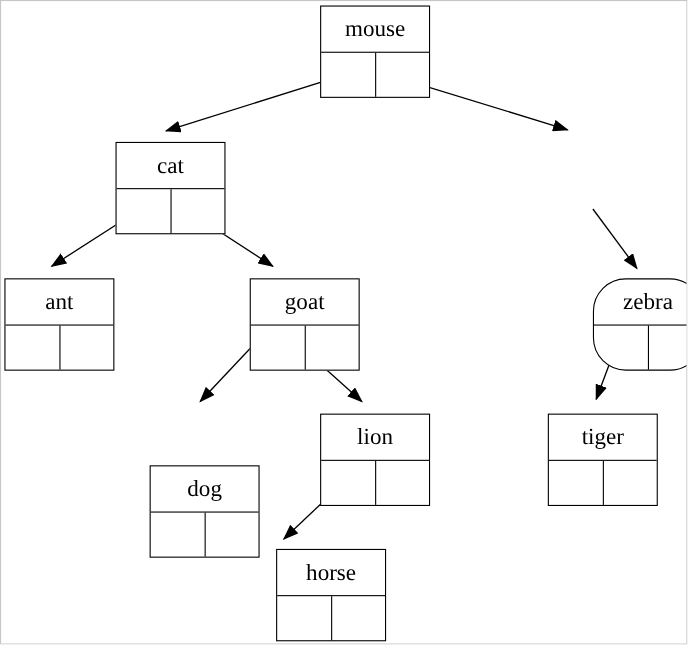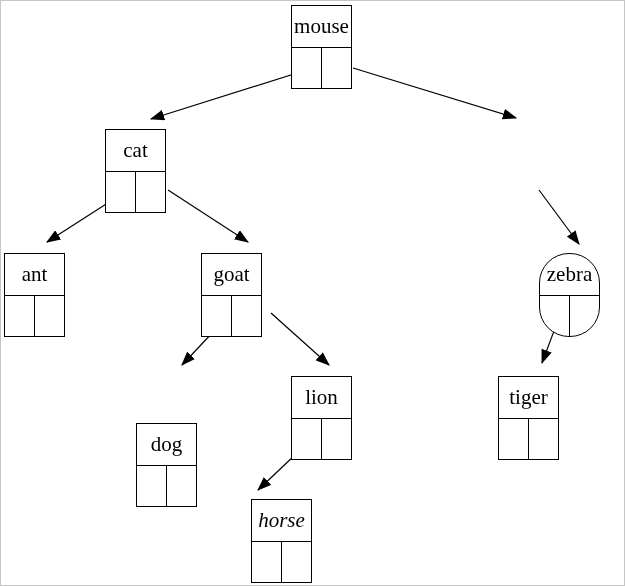--- a/index.html
+++ b/index.html
@@ -17,21 +17,21 @@
     left: 0; top: 0;
     width: 623px; height: 584px;
     pointer-events: none;
   }
   .edges-layer line {
     stroke: #000000;
     stroke-width: 1.2;
   }
   .node {
     position: absolute;
-    width: 61px;
+    width: 100px;
     height: 84px;
     box-sizing: border-box;
     border: 1.5px solid #000000;
     background: #ffffff;
     display: flex;
     flex-direction: column;
   }
   .node-label {
     flex: 1 1 50%;
     border-bottom: 1.5px solid #000000;
@@ -83,21 +83,21 @@
       <div class="cell right"></div>
     </div>
   </div>
     <div class="node" style="left: 3px; top: 252px;">
     <div class="node-label">ant</div>
     <div class="node-cells">
       <div class="cell left"></div>
       <div class="cell right"></div>
     </div>
   </div>
-    <div class="node" style="left: 200px; top: 252px; justify-content: space-between;">
+    <div class="node" style="left: 226px; top: 252px; justify-content: space-between;">
     <div class="node-label">goat</div>
     <div class="node-cells">
       <div class="cell left"></div>
       <div class="cell right"></div>
     </div>
   </div>
     <div class="node" style="left: 538px; top: 252px; border-radius: 30px;">
     <div class="node-label">zebra</div>
     <div class="node-cells">
       <div class="cell left"></div>
@@ -118,20 +118,20 @@
       <div class="cell right"></div>
     </div>
   </div>
     <div class="node" style="left: 497px; top: 375px;">
     <div class="node-label">tiger</div>
     <div class="node-cells">
       <div class="cell left"></div>
       <div class="cell right"></div>
     </div>
   </div>
-    <div class="node" style="left: 250px; top: 498px; font-style: italic;">
+    <div class="node" style="left: 250px; top: 498px;">
     <div class="node-label">horse</div>
     <div class="node-cells">
       <div class="cell left"></div>
       <div class="cell right"></div>
     </div>
   </div>
   </div>
 
 </body></html>

